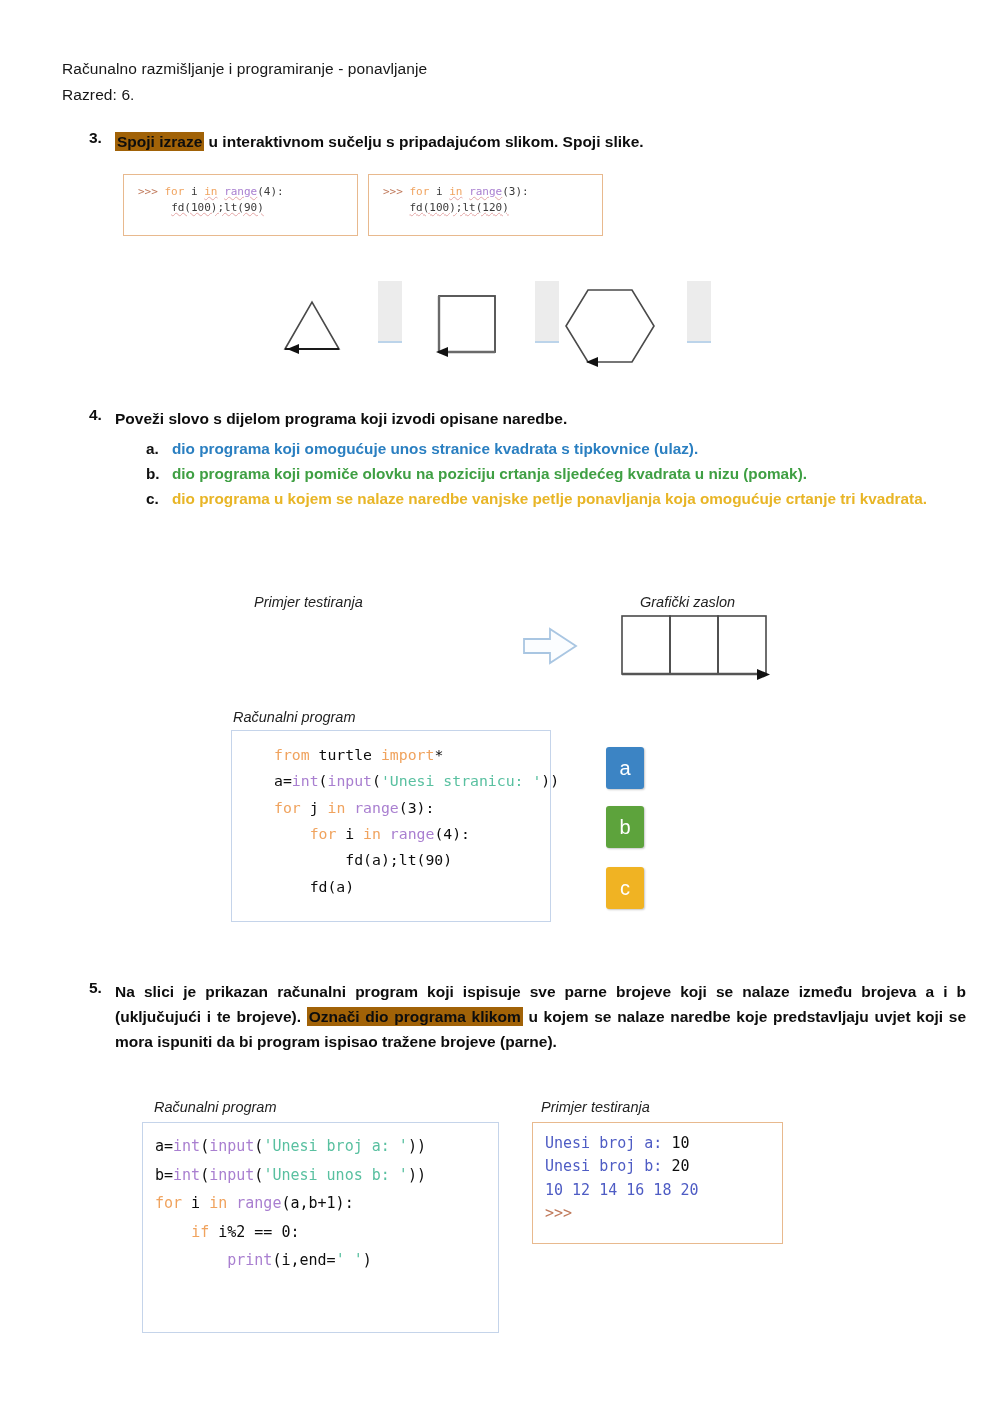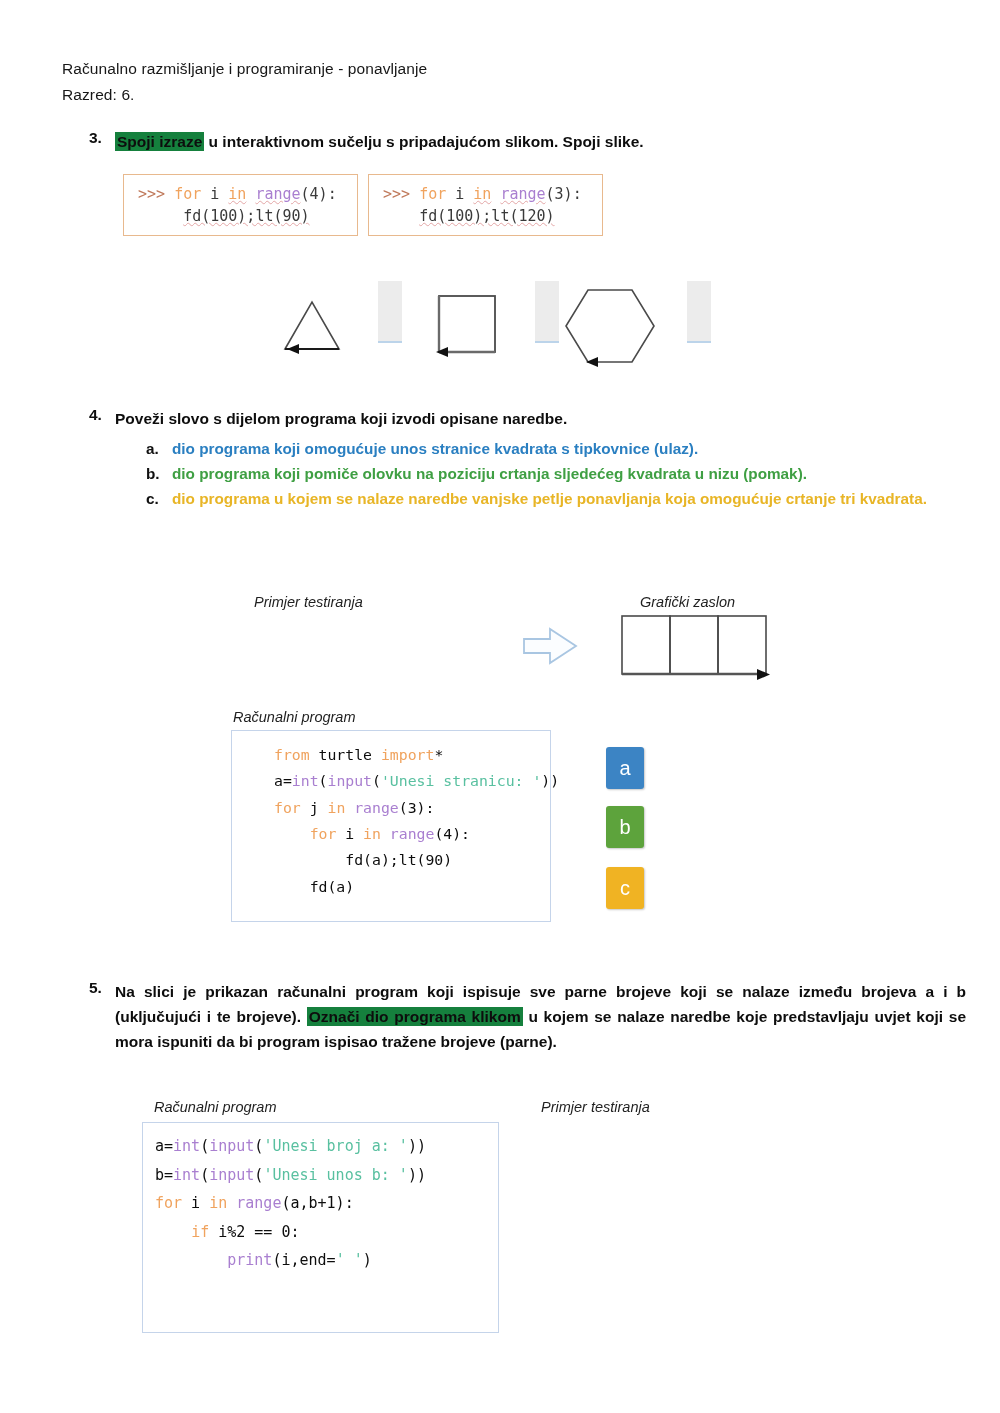--- a/index.html
+++ b/index.html
@@ -15,21 +15,21 @@
 
   
   .hdr{position:absolute;left:62px;font-size:15.5px;color:#171717;letter-spacing:.1px;}
   .hdr-1{top:60px;}
   .hdr-2{top:86px;}
 
   
   .q{position:absolute;display:flex;}
   .q-num{font-weight:bold;font-size:15.5px;width:26px;flex:0 0 26px;text-align:left;}
   .q-body{font-weight:bold;font-size:15.5px;line-height:1.62;}
-  .hl{background:#15803d;padding:1px 2px;}
+  .hl{background:#a16207;padding:1px 2px;}
 
   
   #q3{top:129px;left:89px;width:860px;}
   
   #q4{top:406px;left:89px;width:880px;}
   #q4 .q-body{width:850px;}
   .q4-line2{display:block;}
   .sublist{list-style:none;margin:6px 0 0 0;padding:0;}
   .sub-li{display:flex;font-weight:bold;font-size:15.3px;line-height:1.63;margin-left:31px;}
   .sub-letter{flex:0 0 26px;color:#111;}
@@ -56,21 +56,21 @@
   .pr{color:#c07a5c;}        
   .bl{color:#4e5cc4;}        
   .und{text-decoration:underline;text-decoration-style:wavy;
        text-decoration-color:#e3a6a6;text-decoration-thickness:1px;}
 
   
   .q3box{width:235px;height:62px;top:174px;}
   #q3box1{left:123px;}
   #q3box2{left:368px;}
   #q3box3{left:608px;}
-  .q3box .code{font-size:15px;line-height:1.45;padding:9px 0 0 14px;color:#3a3a3a;}
+  .q3box .code{font-size:11px;line-height:1.45;padding:9px 0 0 14px;color:#3a3a3a;}
 
   
   .shapes{position:absolute;top:272px;left:255px;width:500px;height:115px;}
   .blank{position:absolute;width:24px;height:60px;background:#ececec;
          border-bottom:2px solid #bcd4ea;}
   #blank1{left:123px;top:9px;}
   #blank2{left:280px;top:9px;}
   #blank3{left:432px;top:9px;}
 
   
@@ -219,14 +219,20 @@
   <div class="cap" id="cap-test5">Primjer testiranja</div>
 
   <div class="panel panel-blue" id="prog5">
     <div class="code"><span>a=</span><span class="bi">int</span><span>(</span><span class="bi">input</span><span>(</span><span class="st">'Unesi broj a: '</span><span>))</span>
 <span>b=</span><span class="bi">int</span><span>(</span><span class="bi">input</span><span>(</span><span class="st">'Unesi unos b: '</span><span>))</span>
 <span class="kw">for</span><span> i </span><span class="kw">in</span><span class="bi"> range</span><span>(a,b+1):</span>
     <span class="kw">if</span><span> i%2 == 0:</span>
         <span class="bi">print</span><span>(i,end=</span><span class="st">' '</span><span>)</span></div>
   </div>
 
+  <div class="panel panel-orange" id="console5">
+    <div class="code"><span class="bl">Unesi broj a:</span> <span>10</span>
+<span class="bl">Unesi broj b:</span> <span>20</span>
+<span class="bl">10 12 14 16 18 20</span>
+<span class="pr">&gt;&gt;&gt;</span></div>
+  </div>
 
 </div>
 
 </body></html>

